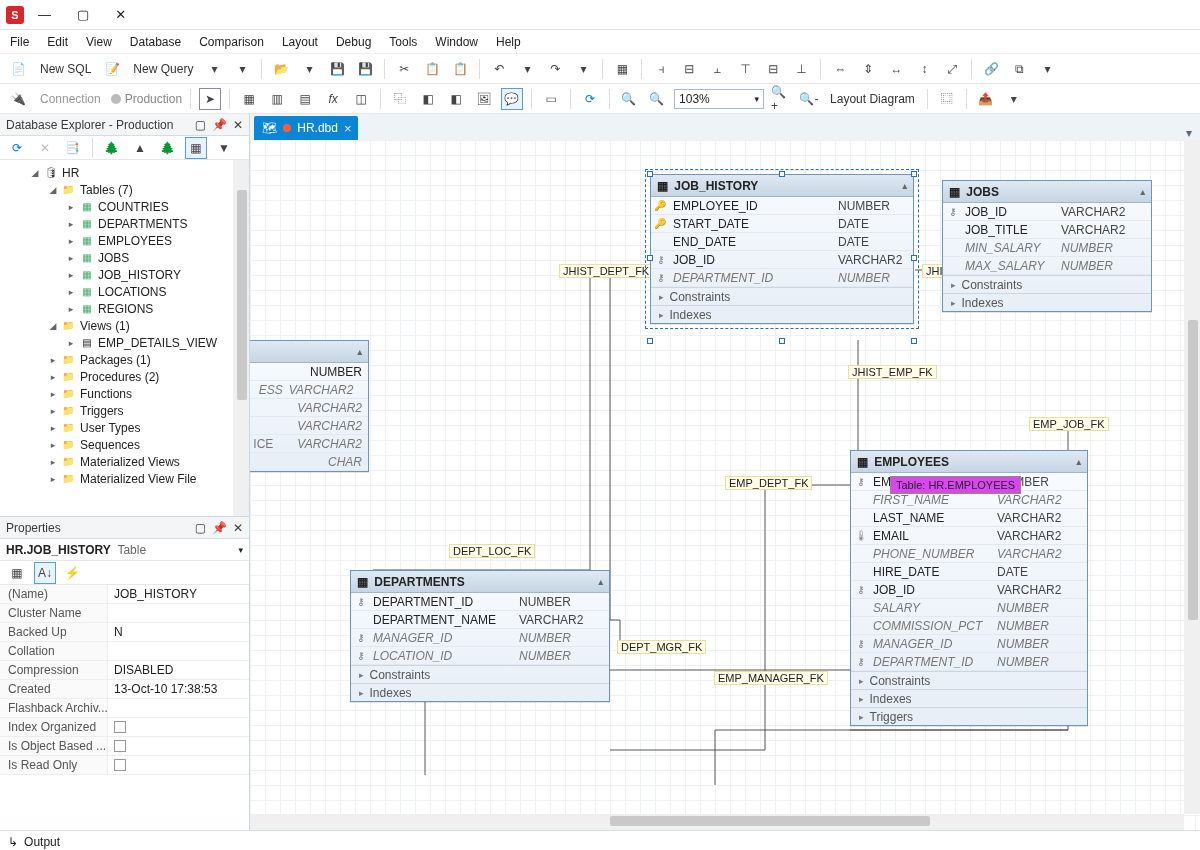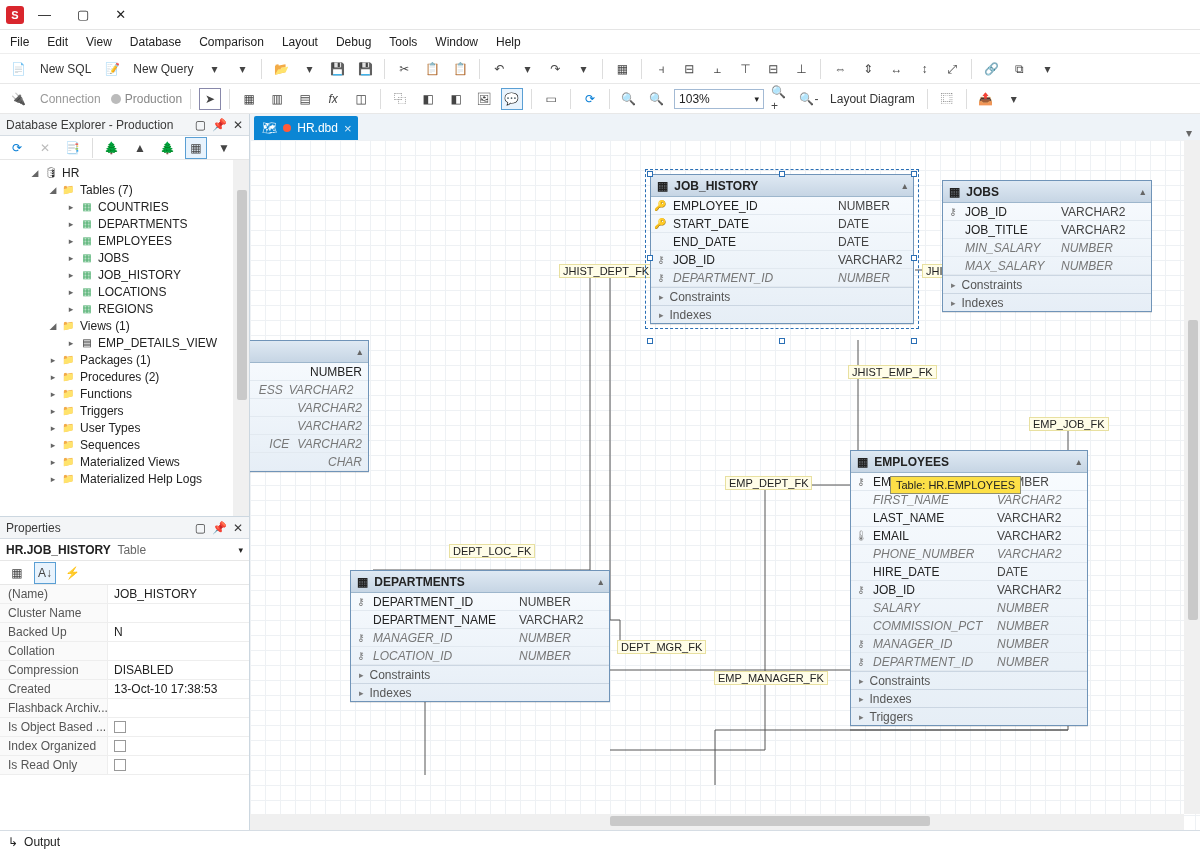--- a/index.html
+++ b/index.html
@@ -75,21 +75,21 @@
 .entity .col .cname { flex:1; padding-left:2px; }
 .entity .col .ctype { width: 75px; color:#444; }
 .entity .col.fk .cname, .entity .col.fk .ctype { font-style: italic; color:#777; }
 .entity .esect { height: 18px; display:flex; align-items:center; border-top:1px solid #cbd6e2; padding-left:8px; color:#555; gap:4px;text-align:center;}
 .entity .esect::before { content:"▸"; font-size:9px; color:#777; margin-right:2px;}
 
 
 .handle { position:absolute; width:6px; height:6px; background:#fff; border:1px solid #2a6fb5; }
 
 
-.tooltip { position:absolute; background:#fde047; border:1px solid #8f8f70; padding:2px 5px; font-size:11px; pointer-events:none; z-index:5;}
+.tooltip { position:absolute; background:#d946ef; border:1px solid #8f8f70; padding:2px 5px; font-size:11px; pointer-events:none; z-index:5;}
 
 
 .hscroll { position:absolute; left:0; right:16px; bottom:0; height:16px; background:#f0f0f0; }
 .hscroll .th { position:absolute; left:360px; width:320px; top:2px; height:10px; background:#c9c9c9; border-radius:2px; }
 .vscroll { position:absolute; right:0; top:0; bottom:16px; width:16px; background:#f0f0f0; }
 .vscroll .th { position:absolute; top:180px; height:300px; right:2px; width:10px; background:#c9c9c9; border-radius:2px; }
 
 
 .outputbar { height:22px; border-top:1px solid #d6dde4; display:flex; align-items:center; padding:0 8px; gap:6px; background:#fff;}
 </style>
@@ -313,21 +313,21 @@
             <span>Sequences</span>
           </div>
         <div class="tree-row ind2">
             <span class="tw">▸</span>
             <span class="ico folder">📁</span>
             <span>Materialized Views</span>
           </div>
         <div class="tree-row ind2">
             <span class="tw">▸</span>
             <span class="ico folder">📁</span>
-            <span>Materialized Help Logs</span>
+            <span>Materialized View File</span>
           </div>
       </div>
       <div class="tree-scroll">
           <div class="tree-thumb"></div>
         </div>
     </div>
 
     <div class="props">
       <div class="panel-header">
         <span>Properties</span>
@@ -370,27 +370,27 @@
           </div>
           <div class="prop-row">
             <div class="k">Created</div>
             <div class="v">13-Oct-10 17:38:53</div>
           </div>
           <div class="prop-row">
             <div class="k">Flashback Archiv...</div>
             <div class="v"></div>
           </div>
           <div class="prop-row">
-            <div class="k">Is Object Based ...</div>
+            <div class="k">Index Organized</div>
             <div class="v">
               <span class="chk"></span>
             </div>
           </div>
           <div class="prop-row">
-            <div class="k">Index Organized</div>
+            <div class="k">Is Object Based ...</div>
             <div class="v">
               <span class="chk"></span>
             </div>
           </div>
           <div class="prop-row">
             <div class="k">Is Read Only</div>
             <div class="v">
               <span class="chk"></span>
             </div>
           </div>
@@ -526,21 +526,21 @@
             </div>
             <div class="col" style="justify-content:flex-end;padding-right:6px;">
               <span style="font-style:italic;color:#777;margin-right:6px"></span>
               <span style="font-style:italic;color:#777">VARCHAR2</span>
             </div>
             <div class="col" style="justify-content:flex-end;padding-right:6px;">
               <span style="font-style:italic;color:#777;margin-right:6px"></span>
               <span style="font-style:italic;color:#777">VARCHAR2</span>
             </div>
             <div class="col" style="justify-content:flex-end;padding-right:6px;">
-              <span style="font-style:italic;color:#777;margin-right:8px">ICE</span>
+              <span style="color:#777;margin-right:24px">ICE</span>
               <span style="font-style:italic;color:#777">VARCHAR2</span>
             </div>
             <div class="col" style="justify-content:flex-end;padding-right:6px;">
               <span style="font-style:italic;color:#777;margin-right:6px"></span>
               <span style="font-style:italic;color:#777">CHAR</span>
             </div>
           </div>
         </div>
 
       <div class="entity" style="left:100px;top:430px;width:260px" id="e-dep">

